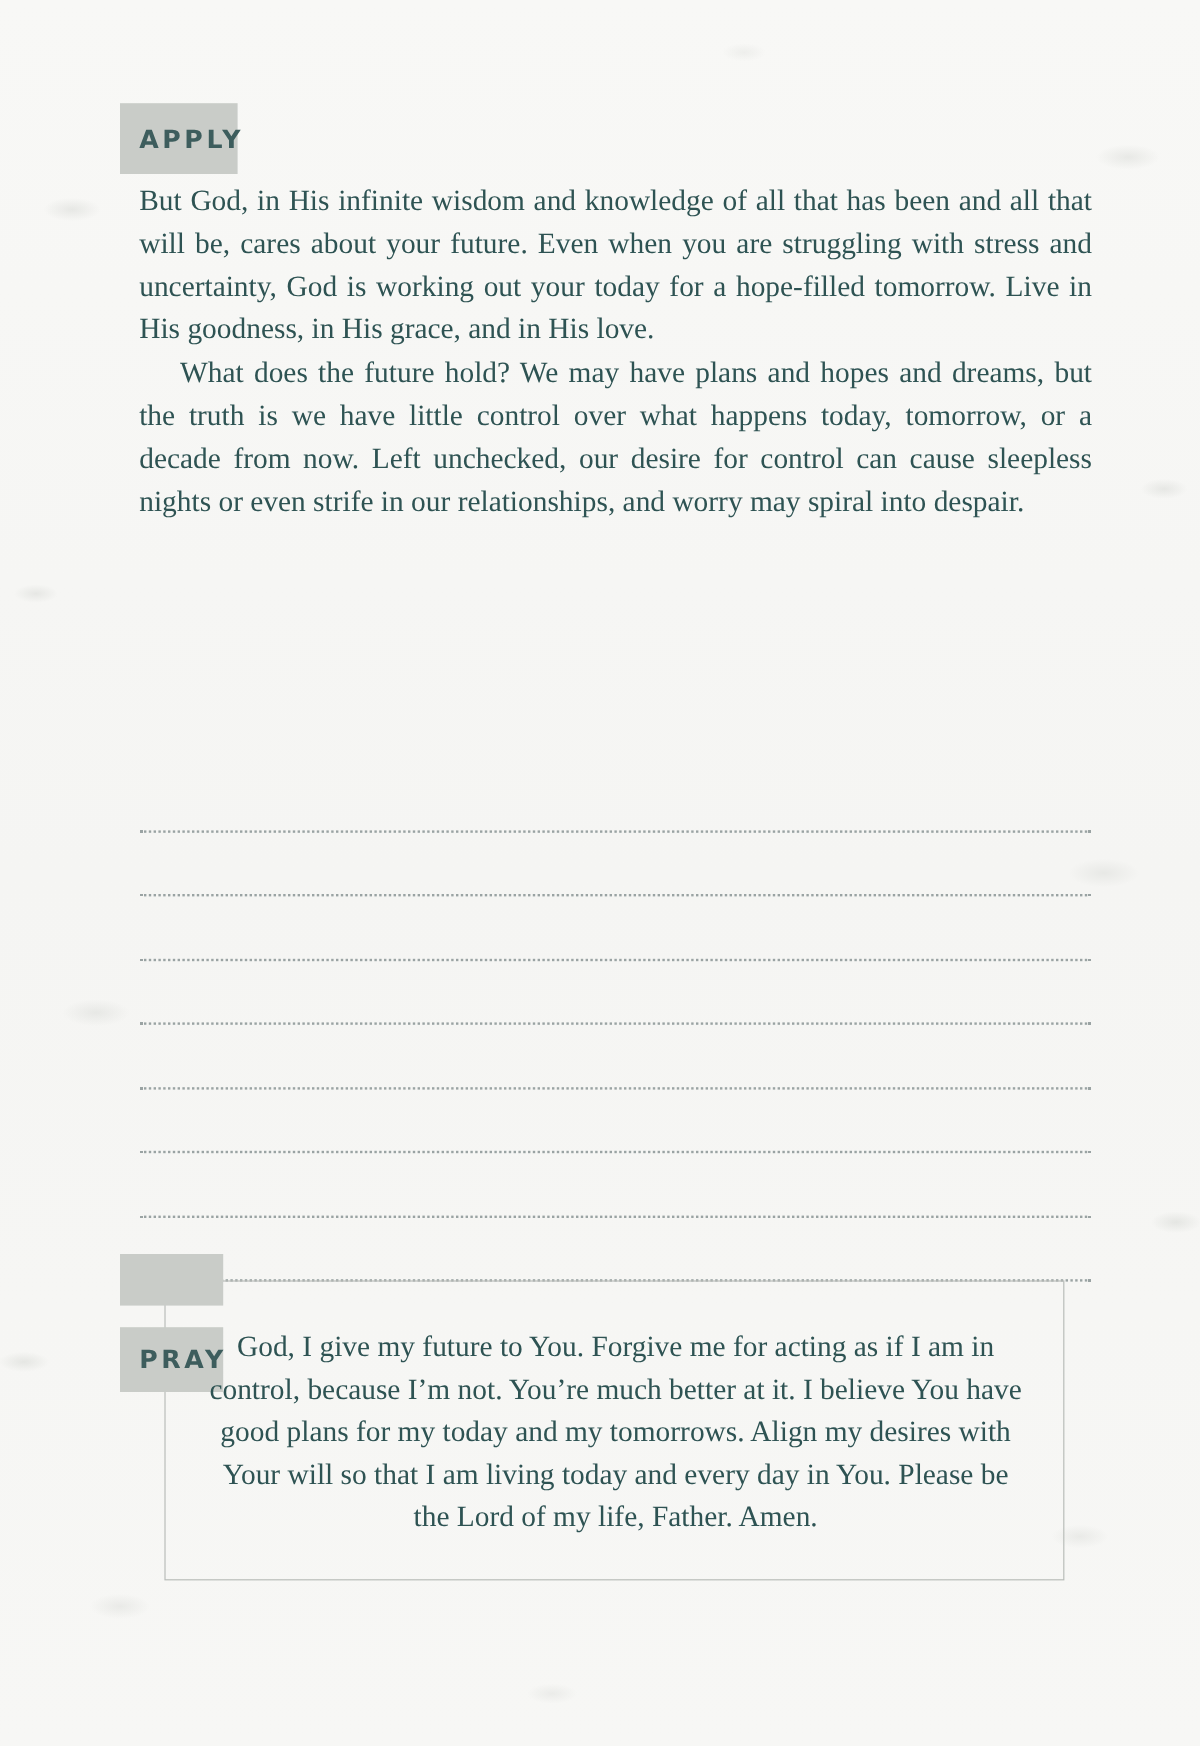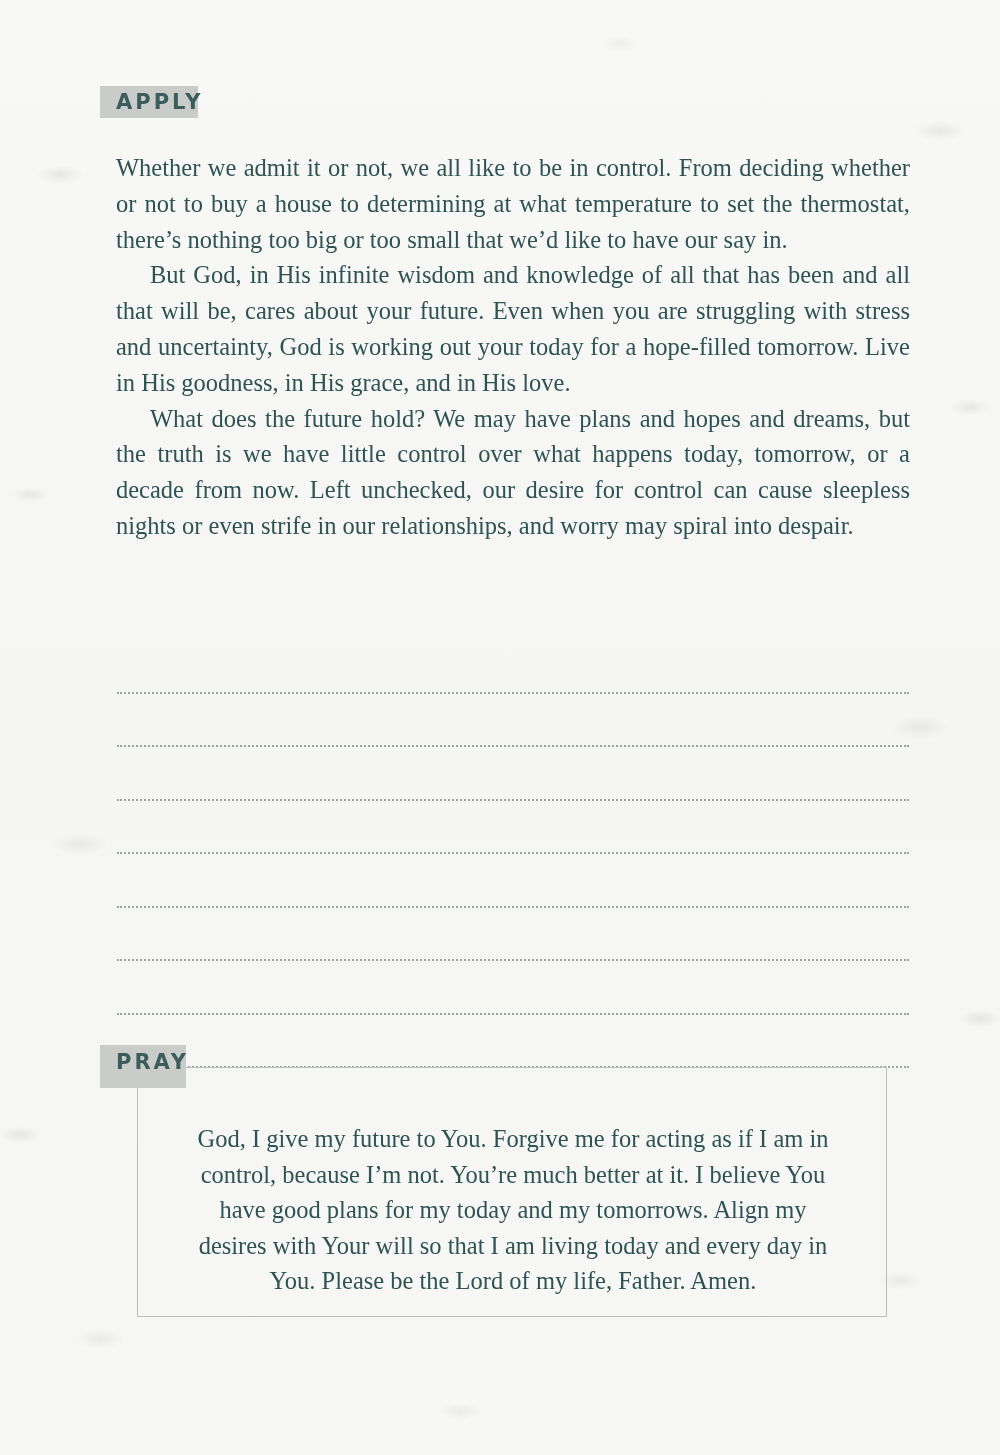--- a/index.html
+++ b/index.html
@@ -57,27 +57,27 @@
     font-weight: 700;
     font-size: 21px;
     letter-spacing: 3px;
     color: #3d5d5d;
   }
 
   #apply-tab {
     left: 100px;
     top: 86px;
     width: 98px;
-    height: 32px;
+    height: 59px;
   }
   #pray-tab {
     left: 100px;
-    top: 1045px;
+    top: 1106px;
     width: 86px;
-    height: 33px;
+    height: 54px;
   }
 
   
   .body-copy {
     position: absolute;
     left: 116px;
     top: 150px;
     width: 794px;
     color: #2e5353;
     font-size: 24.5px;
@@ -119,21 +119,21 @@
   .pray-text {
     position: absolute;
     left: 168px;
     top: 1105px;
     width: 690px;
     color: #2e5353;
     font-size: 24.5px;
     line-height: 35.5px;
     text-align: center;
   }
-  .pray-text p { margin: 16px; }
+  .pray-text p { margin: 0; }
 
   
   .tab-mask {
     position: absolute;
     left: 100px;
     top: 1045px;
     width: 86px;
     height: 43px;
     background: #c9ccc8;
   }
@@ -143,21 +143,20 @@
 
 <div class="paper-texture"></div>
 
 <div class="page">
 
   <div class="section-tab" id="apply-tab">
     <span class="tab-label">APPLY</span>
   </div>
 
   <div class="body-copy">
-    <p>Whether we admit it or not, we all like to be in control. From deciding whether or not to buy a house to determining at what temperature to set the thermostat, there’s nothing too big or too small that we’d like to have our say in.</p>
     <p>But God, in His infinite wisdom and knowledge of all that has been and all that will be, cares about your future. Even when you are struggling with stress and uncertainty, God is working out your today for a hope-filled tomorrow. Live in His goodness, in His grace, and in His love.</p>
     <p>What does the future hold? We may have plans and hopes and dreams, but the truth is we have little control over what happens today, tomorrow, or a decade from now. Left unchecked, our desire for control can cause sleepless nights or even strife in our relationships, and worry may spiral into despair.</p>
   </div>
 
   <div class="write-lines">
     <div class="write-line"></div>
     <div class="write-line"></div>
     <div class="write-line"></div>
     <div class="write-line"></div>
     <div class="write-line"></div>

